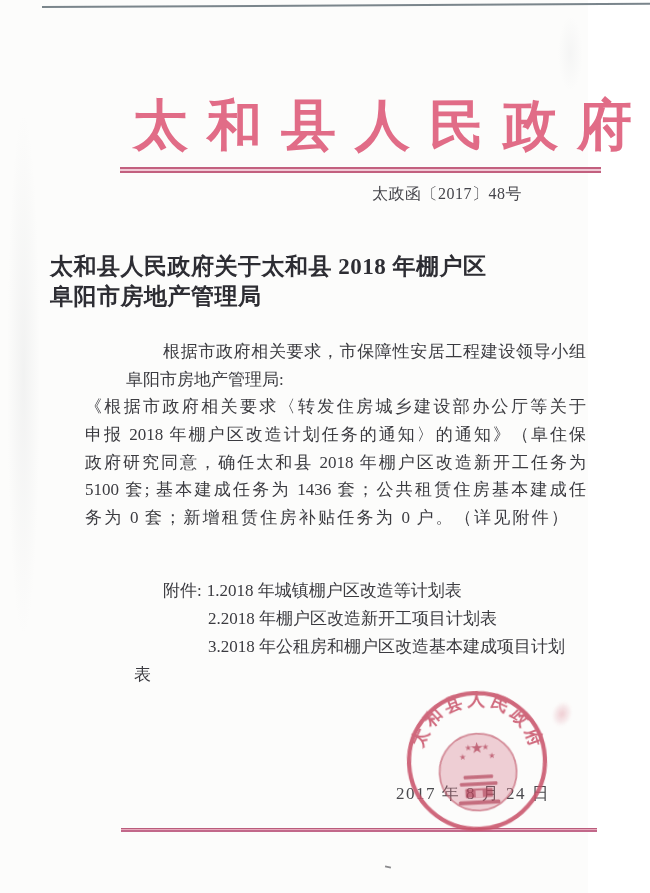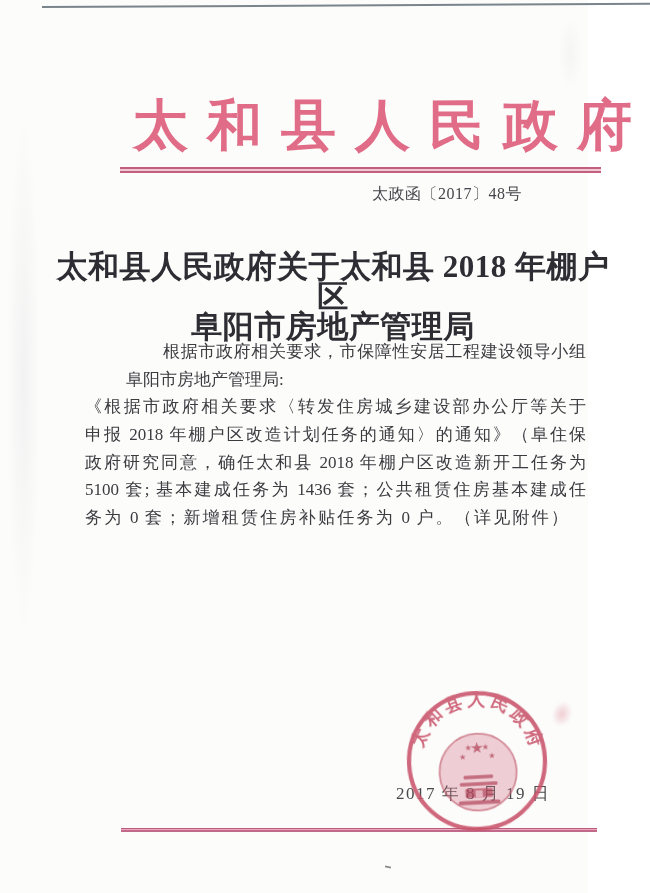--- a/index.html
+++ b/index.html
@@ -34,21 +34,21 @@
   .rule-bottom{
     left:121px;top:828px;width:476px;height:4px;
     background:linear-gradient(to bottom,#b95c7c 0%,#b95c7c 32%,#e8aabc 32%,#e8aabc 62%,#c2688a 62%,#c2688a 100%);
   }
   .doc-number{
     position:absolute;right:66px;top:184px;
     font-size:16px;color:#44444a;letter-spacing:.5px;white-space:nowrap;
   }
   .doc-title{
     position:absolute;left:50px;top:252px;width:566px;
-    text-align:center;font-size:31px;line-height:30px;font-weight:700;
+    font-size:23px;line-height:30px;font-weight:700;
     color:#2d2d33;letter-spacing:.5px;
   }
   .body-block{
     position:absolute;left:85px;top:338px;width:501px;
     font-size:17px;line-height:27.7px;color:#3b3b40;
   }
   .bline{
     height:27.7px;white-space:nowrap;
     text-align:justify;text-align-last:justify;
   }
@@ -104,22 +104,30 @@
   <div class="body-block">
     <div class="bline first">根据市政府相关要求，市保障性安居工程建设领导小组</div>
     <div class="bline recipient">阜阳市房地产管理局:</div>
     <div class="bline">《根据市政府相关要求〈转发住房城乡建设部办公厅等关于</div>
     <div class="bline">申报 2018 年棚户区改造计划任务的通知〉的通知》（阜住保</div>
     <div class="bline">政府研究同意，确任太和县 2018 年棚户区改造新开工任务为</div>
     <div class="bline">5100 套; 基本建成任务为 1436 套；公共租赁住房基本建成任</div>
     <div class="bline last">务为 0 套；新增租赁住房补贴任务为 0 户。（详见附件）</div>
   </div>
 
+  <div class="attachments">
+    <div class="att-row1">
+      <span class="att-label">附件:</span><span class="att-item">1.2018 年城镇棚户区改造等计划表</span>
+    </div>
+    <div class="att-row">2.2018 年棚户区改造新开工项目计划表</div>
+    <div class="att-row">3.2018 年公租房和棚户区改造基本建成项目计划</div>
+    <div class="att-wrap">表</div>
+  </div>
 
-  <div class="sign-date">2017 年 8 月 19 日</div>
+  <div class="sign-date">2017 年 8 月 24 日</div>
 
   <div class="seal-smudge"></div>
 
   <svg class="seal" viewBox="0 0 140 140" xmlns="http://www.w3.org/2000/svg" aria-hidden="true">
     <defs>
       <path id="sealArc" d="M 16.9 55.8 A 55 55 0 0 1 123.1 55.8" fill="none"></path>
     </defs>
 
     <circle cx="70" cy="70" r="67" fill="none" stroke="#c9536a" stroke-width="4.2"></circle>
 

